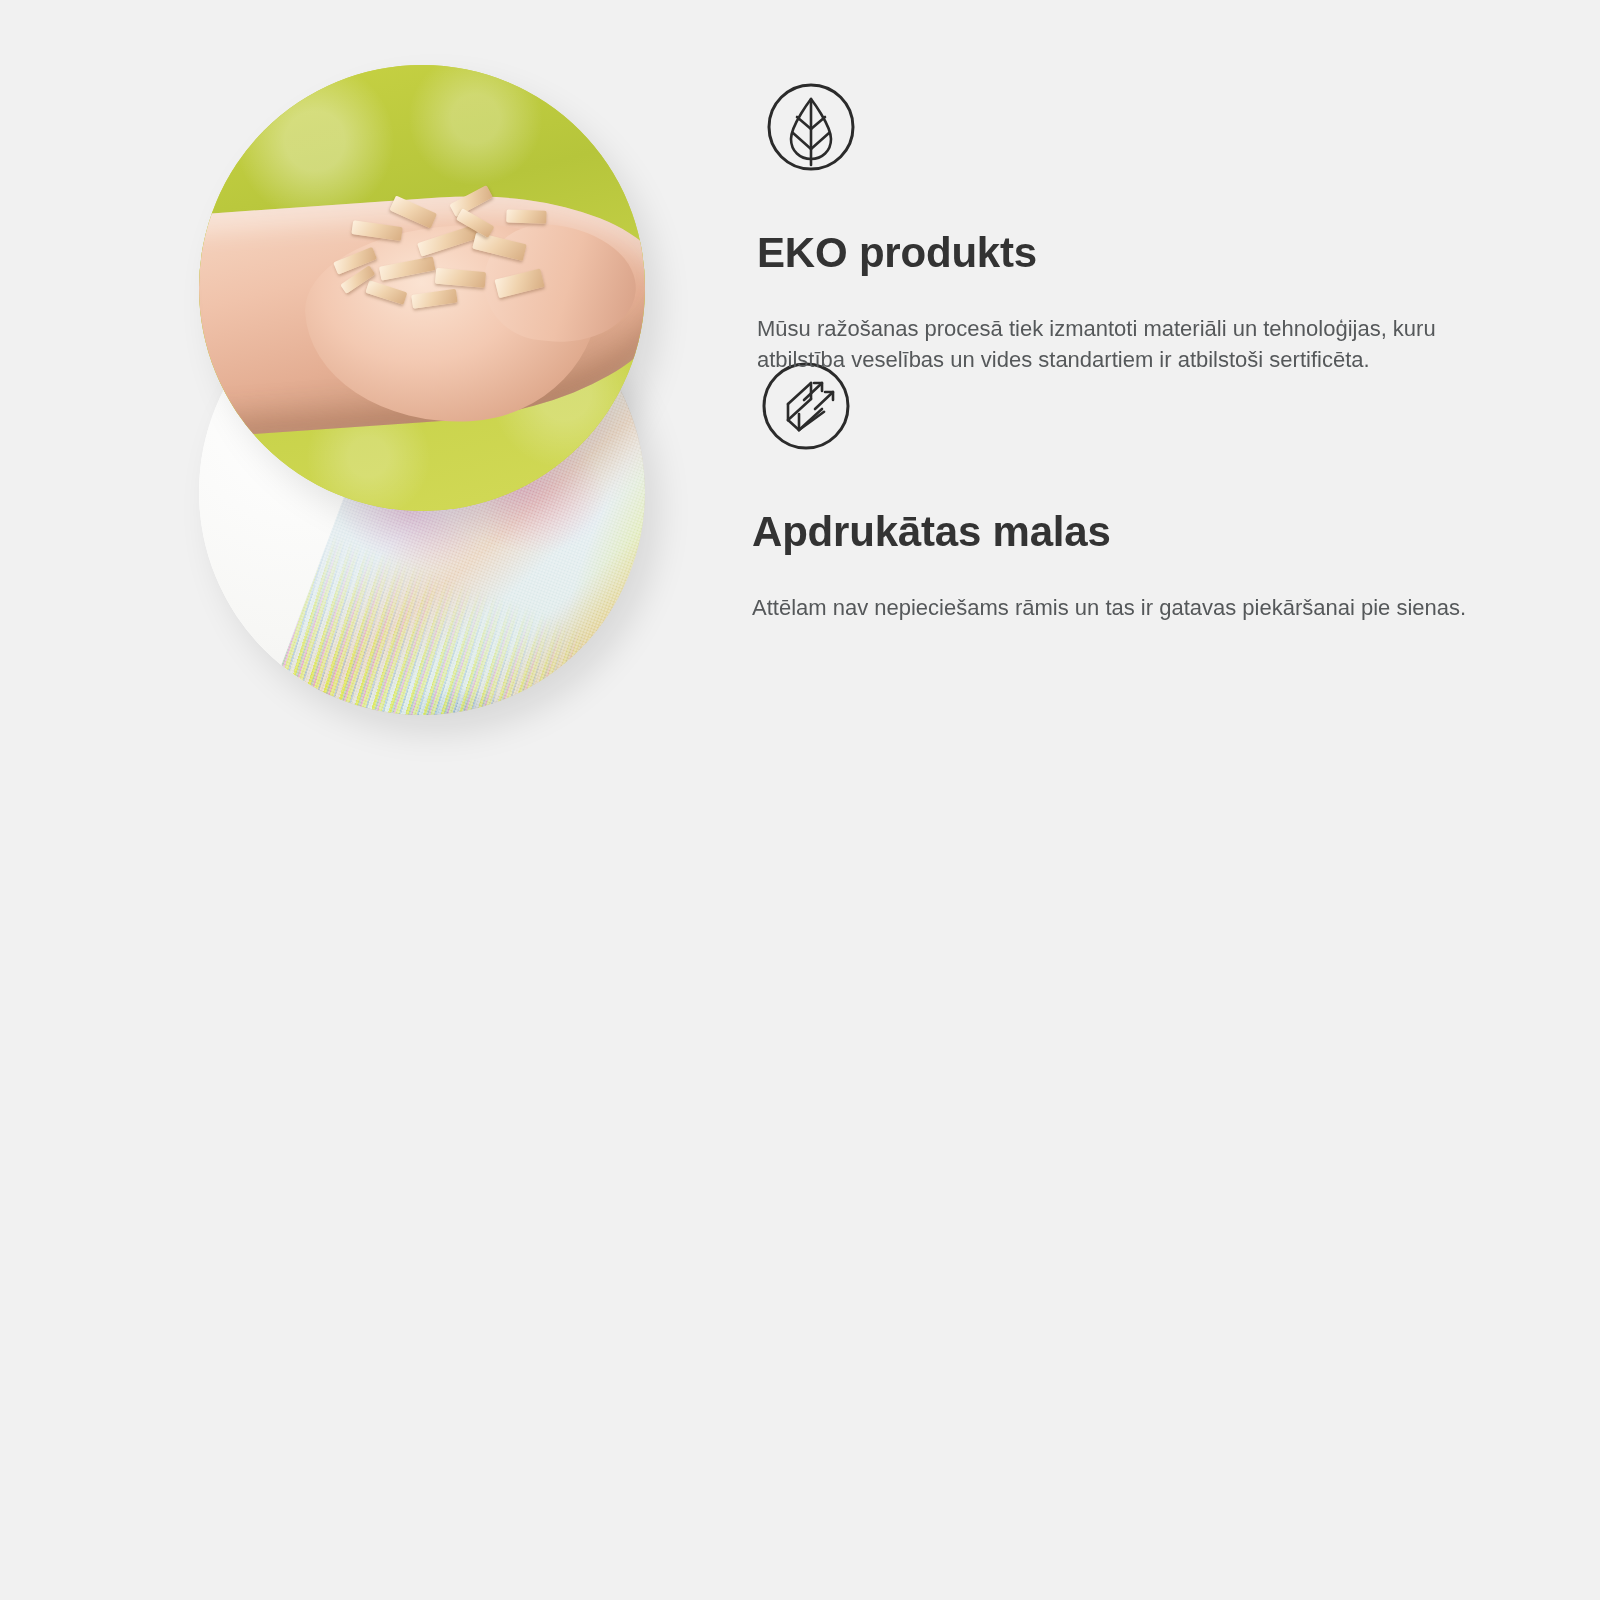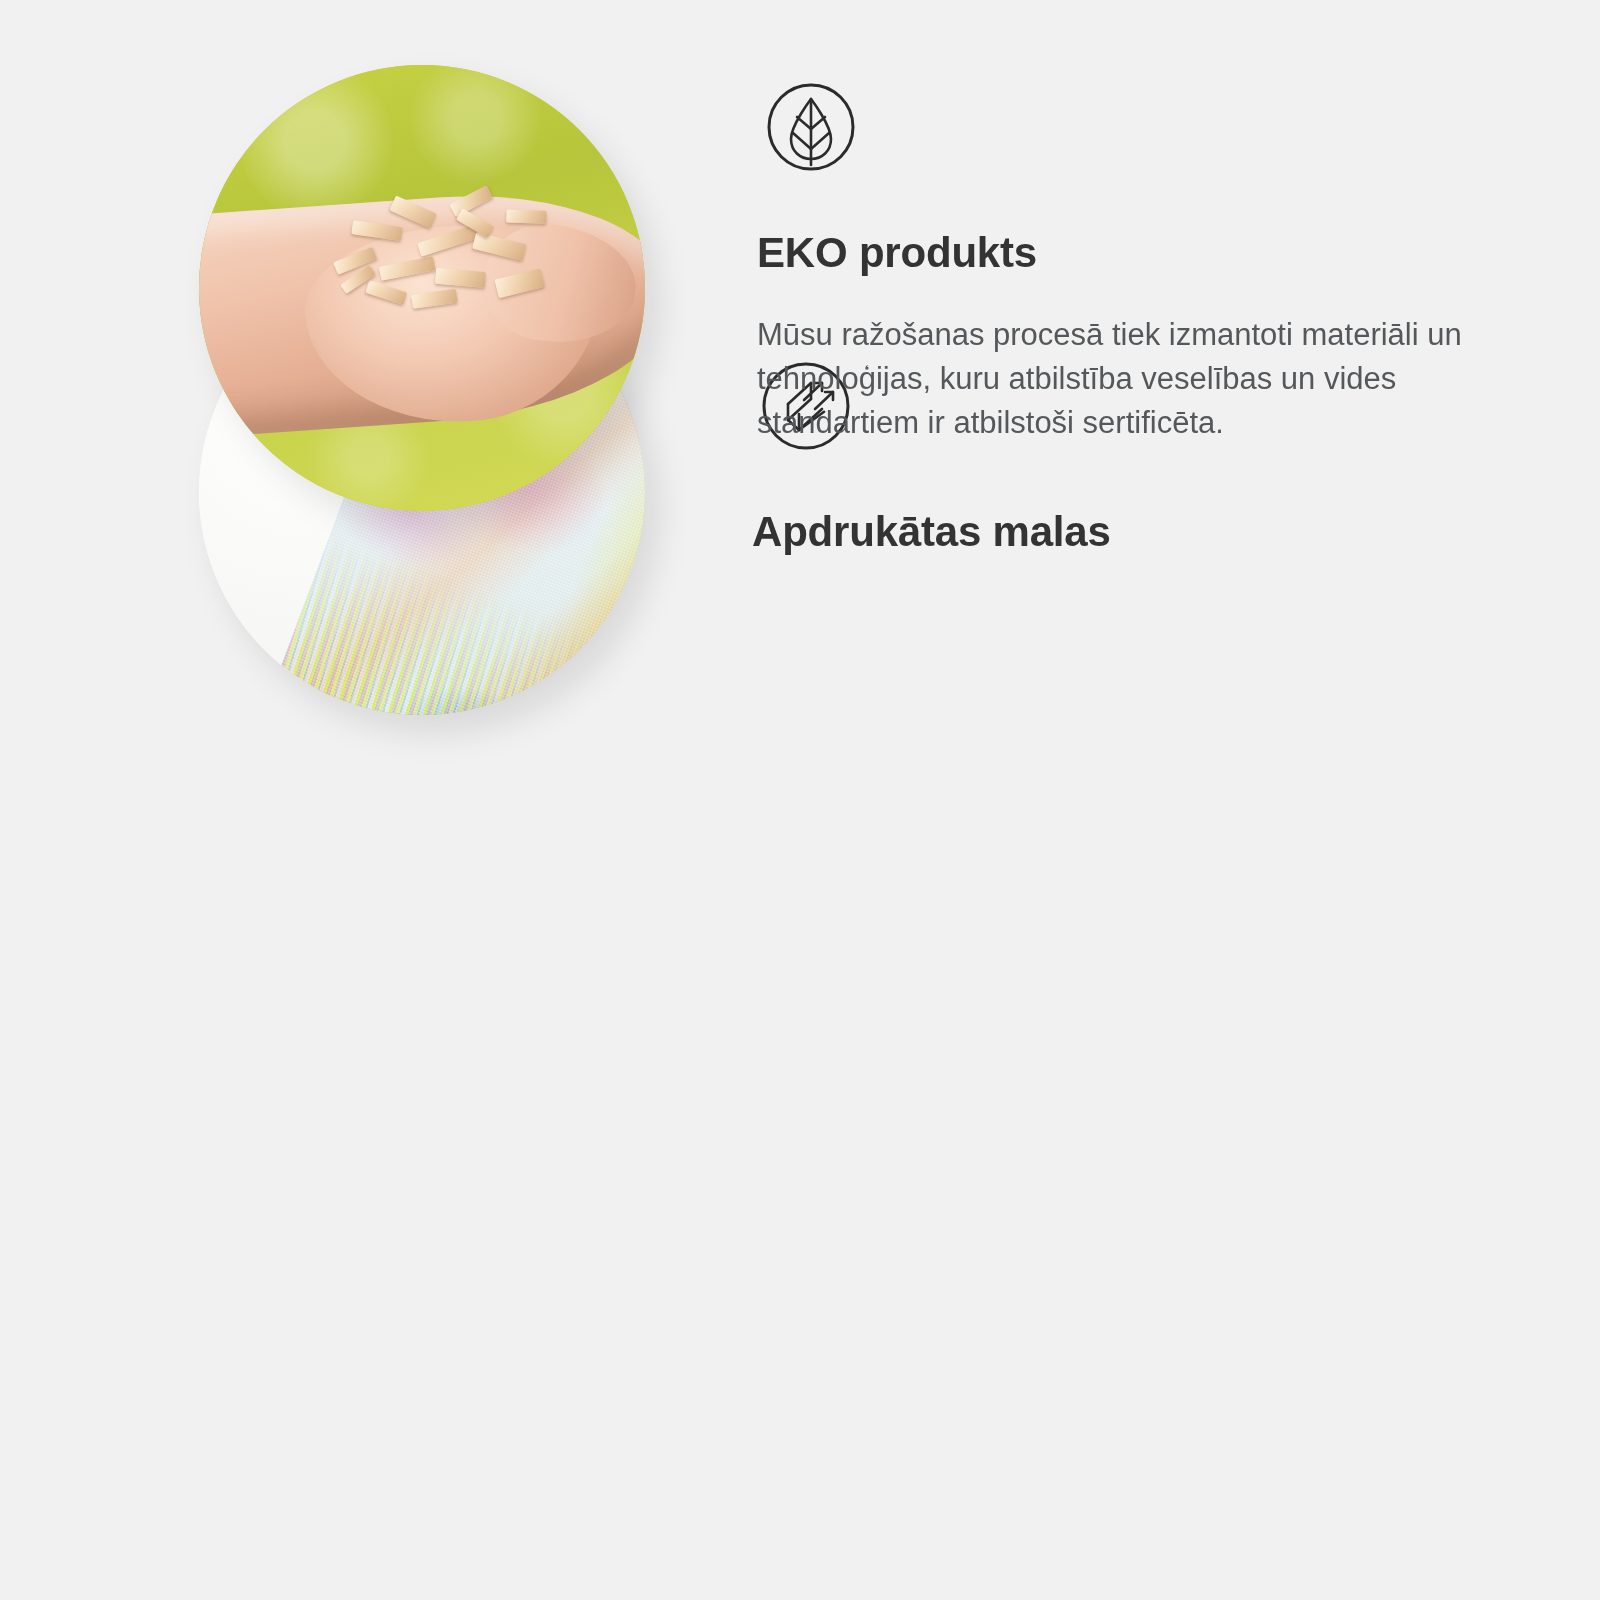--- a/index.html
+++ b/index.html
@@ -232,21 +232,21 @@
   .feature-title {
     font-size: 42px;
     font-weight: 700;
     color: #333333;
     letter-spacing: -0.2px;
     margin-bottom: 14px;
     white-space: nowrap;
   }
 
   .feature-desc {
-    font-size: 31px;
+    font-size: 22px;
     line-height: 1.42;
     color: #55585a;
     font-weight: 400;
     margin-top: 36px;
   }
 
   
   #feature-printed-edges { left: 0; top: 0; width: 1600px; height: 800px; }
   #feature-eco           { left: 0; top: 800px; width: 1413px; height: 800px; }
 
@@ -295,20 +295,21 @@
 
             <path d="M52 48 L70 31"></path>
             <path d="M62 31 L70 31 L70 39"></path>
             <path d="M63 57 L81 40"></path>
             <path d="M73 40 L81 40 L81 48"></path>
             <path d="M47 78 L78 78" transform="rotate(-36 47 78)"></path>
           </svg>
         </div>
       </div>
       <h2 class="feature-title">Apdrukātas malas</h2>
+      <p class="feature-desc">Attēlam nav nepieciešams rāmis un tas ir gatavas piekāršanai pie sienas.</p>
     </div>
   </section>
 
   <section id="feature-eco">
 
     <div class="media-2 feature-media">
       <div class="photo-circle photo-shadow eco-photo">
         <div class="eco-bg"></div>
         <div class="eco-arm"></div>
         <div class="eco-palm"></div>

